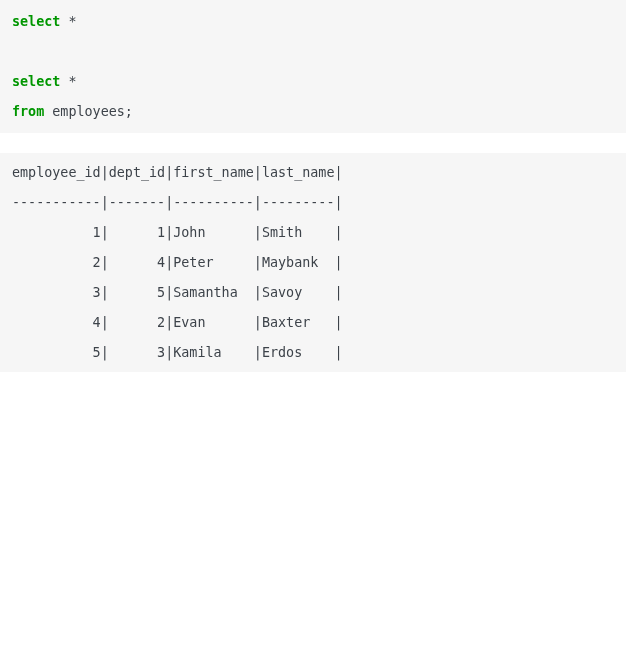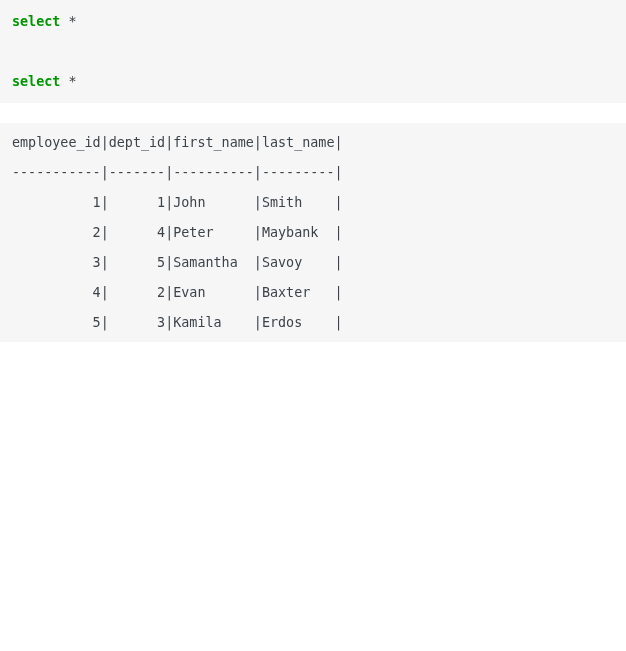--- a/index.html
+++ b/index.html
@@ -53,20 +53,21 @@
 </style>
 </head>
 <body>
 
 <div class="page">
 
   <div class="code-block sql-block">
     <div class="code-line"><span class="kw">select</span><span> *</span></div>
     <div class="code-line"><span class="kw"></span><span></span></div>
     <div class="code-line"><span class="kw">select</span><span> *</span></div>
+    <div class="code-line"><span class="kw">from</span><span> employees;</span></div>
   </div>
 
   <div class="code-block results-block">
     <pre class="ascii-table">employee_id|dept_id|first_name|last_name|
 -----------|-------|----------|---------|
           1|      1|John      |Smith    |
           2|      4|Peter     |Maybank  |
           3|      5|Samantha  |Savoy    |
           4|      2|Evan      |Baxter   |
           5|      3|Kamila    |Erdos    |</pre>

